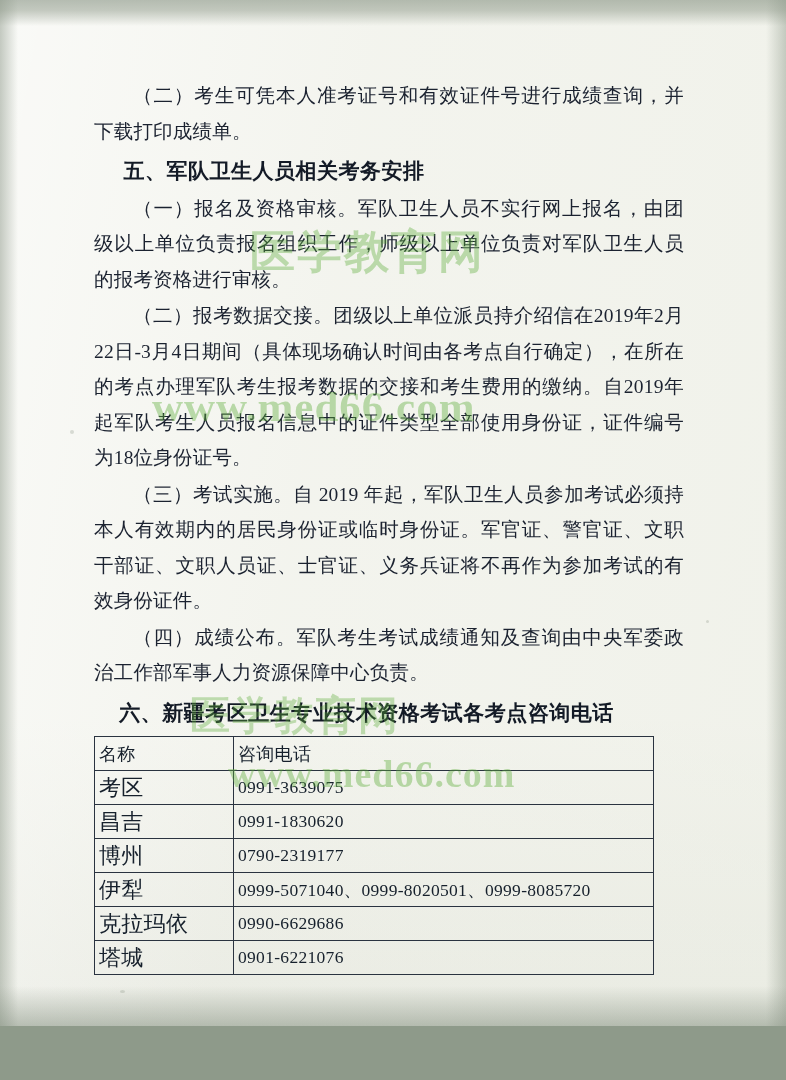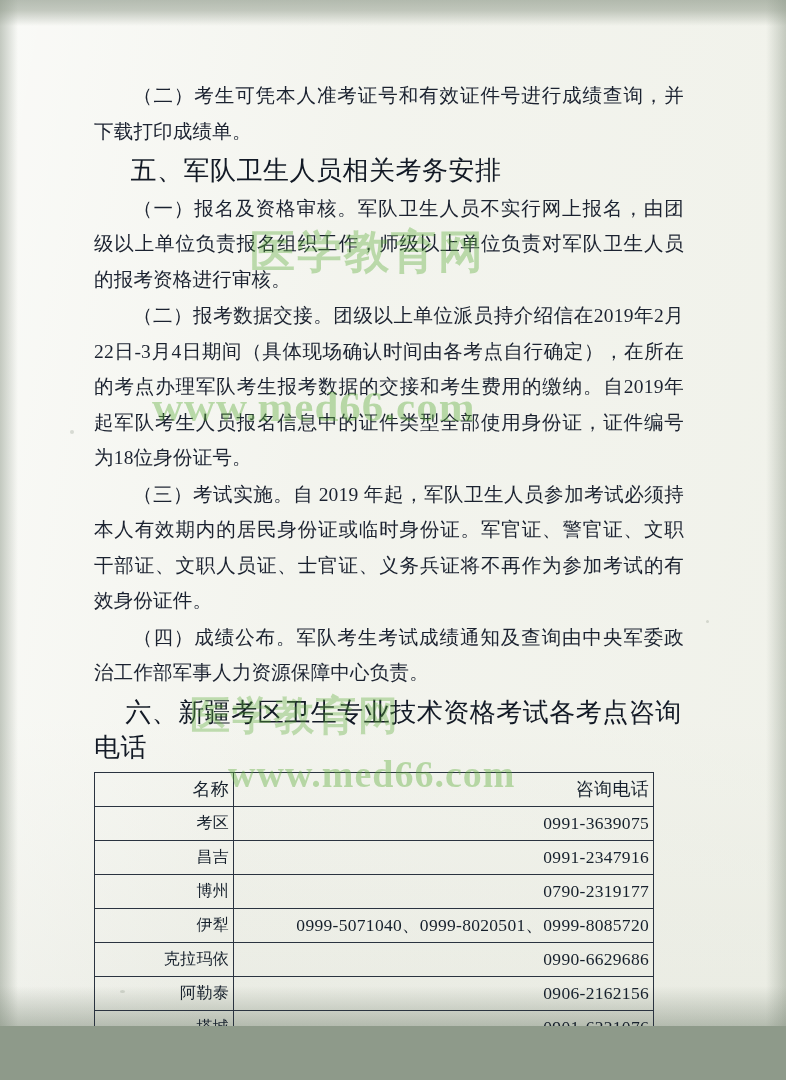--- a/index.html
+++ b/index.html
@@ -56,23 +56,23 @@
     font-size: 19.5px;
     line-height: 35.5px;
     color: #1b2230;
     text-align: justify;
     text-justify: inter-ideograph;
     letter-spacing: 0.2px;
   }
   p.indent { text-indent: 2em; }
   h2.heading {
     margin: 4px 0 2px 0;
-    font-size: 26px;
+    font-size: 21px;
     line-height: 35.5px;
-    font-weight: normal;
+    font-weight: bold;
     color: #131a26;
     text-indent: 1.4em;
     letter-spacing: 0.5px;
     font-family: "Liberation Sans", "DejaVu Sans", sans-serif;
   }
   h2.heading.tight { text-indent: 1.2em; }
   
   .table-wrap {
     margin-top: 6px;
     width: 560px;
@@ -80,27 +80,27 @@
   table.phones {
     border-collapse: collapse;
     width: 100%;
     font-size: 17.5px;
     color: #16202c;
   }
   table.phones td {
     border: 1px solid #2a3340;
     height: 33px;
     padding: 0 4px;
-    text-align: right;
+    text-align: left;
     vertical-align: middle;
     letter-spacing: 0.3px;
   }
   table.phones td.name {
     width: 130px;
-    font-size: 16px;
+    font-size: 22px;
   }
   table.phones tr.head td {
     font-size: 18px;
   }
   
   .wm {
     position: absolute;
     color: #5fae3c;
     opacity: .42;
     font-weight: bold;
@@ -154,37 +154,33 @@
           <tr class="head">
             <td class="name">名称</td>
             <td>咨询电话</td>
           </tr>
           <tr>
             <td class="name">考区</td>
             <td>0991-3639075</td>
           </tr>
           <tr>
             <td class="name">昌吉</td>
-            <td>0991-2347916</td>
+            <td>0991-1830620</td>
           </tr>
           <tr>
             <td class="name">博州</td>
             <td>0790-2319177</td>
           </tr>
           <tr>
             <td class="name">伊犁</td>
             <td>0999-5071040、0999-8020501、0999-8085720</td>
           </tr>
           <tr>
             <td class="name">克拉玛依</td>
             <td>0990-6629686</td>
-          </tr>
-          <tr>
-            <td class="name">阿勒泰</td>
-            <td>0906-2162156</td>
           </tr>
           <tr>
             <td class="name">塔城</td>
             <td>0901-6221076</td>
           </tr>
         </tbody>
       </table>
     </div>
 
   </div>

